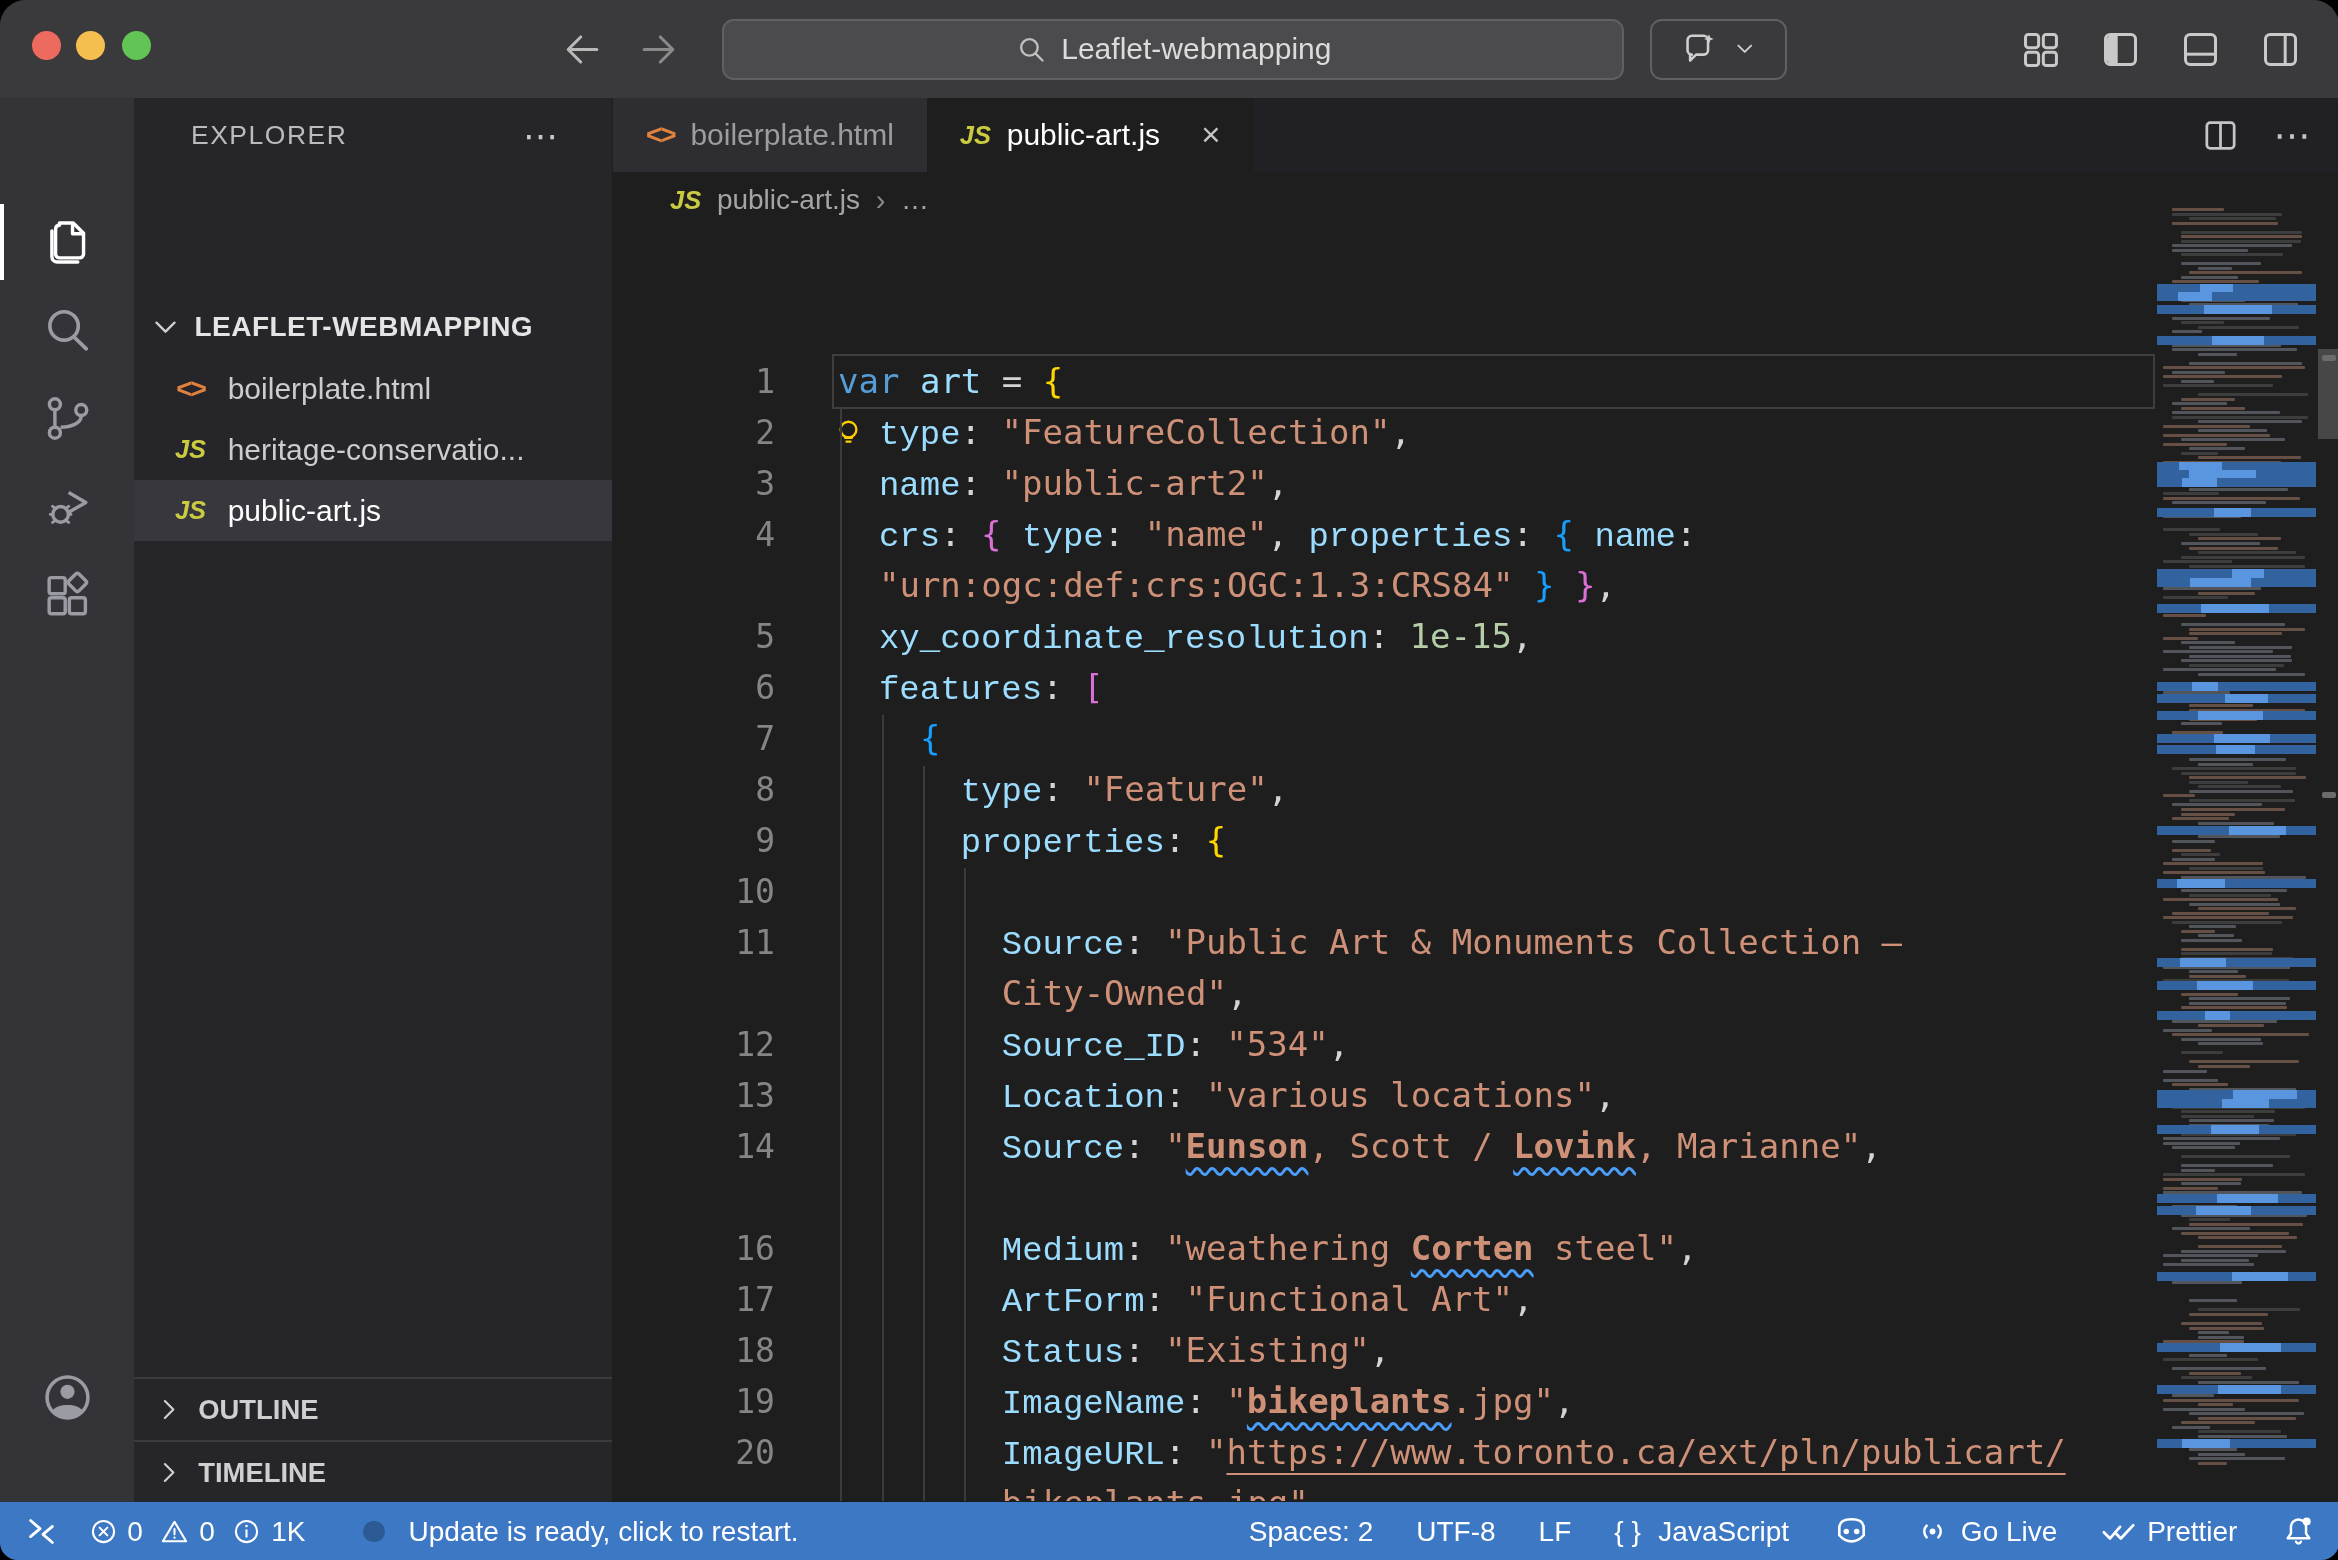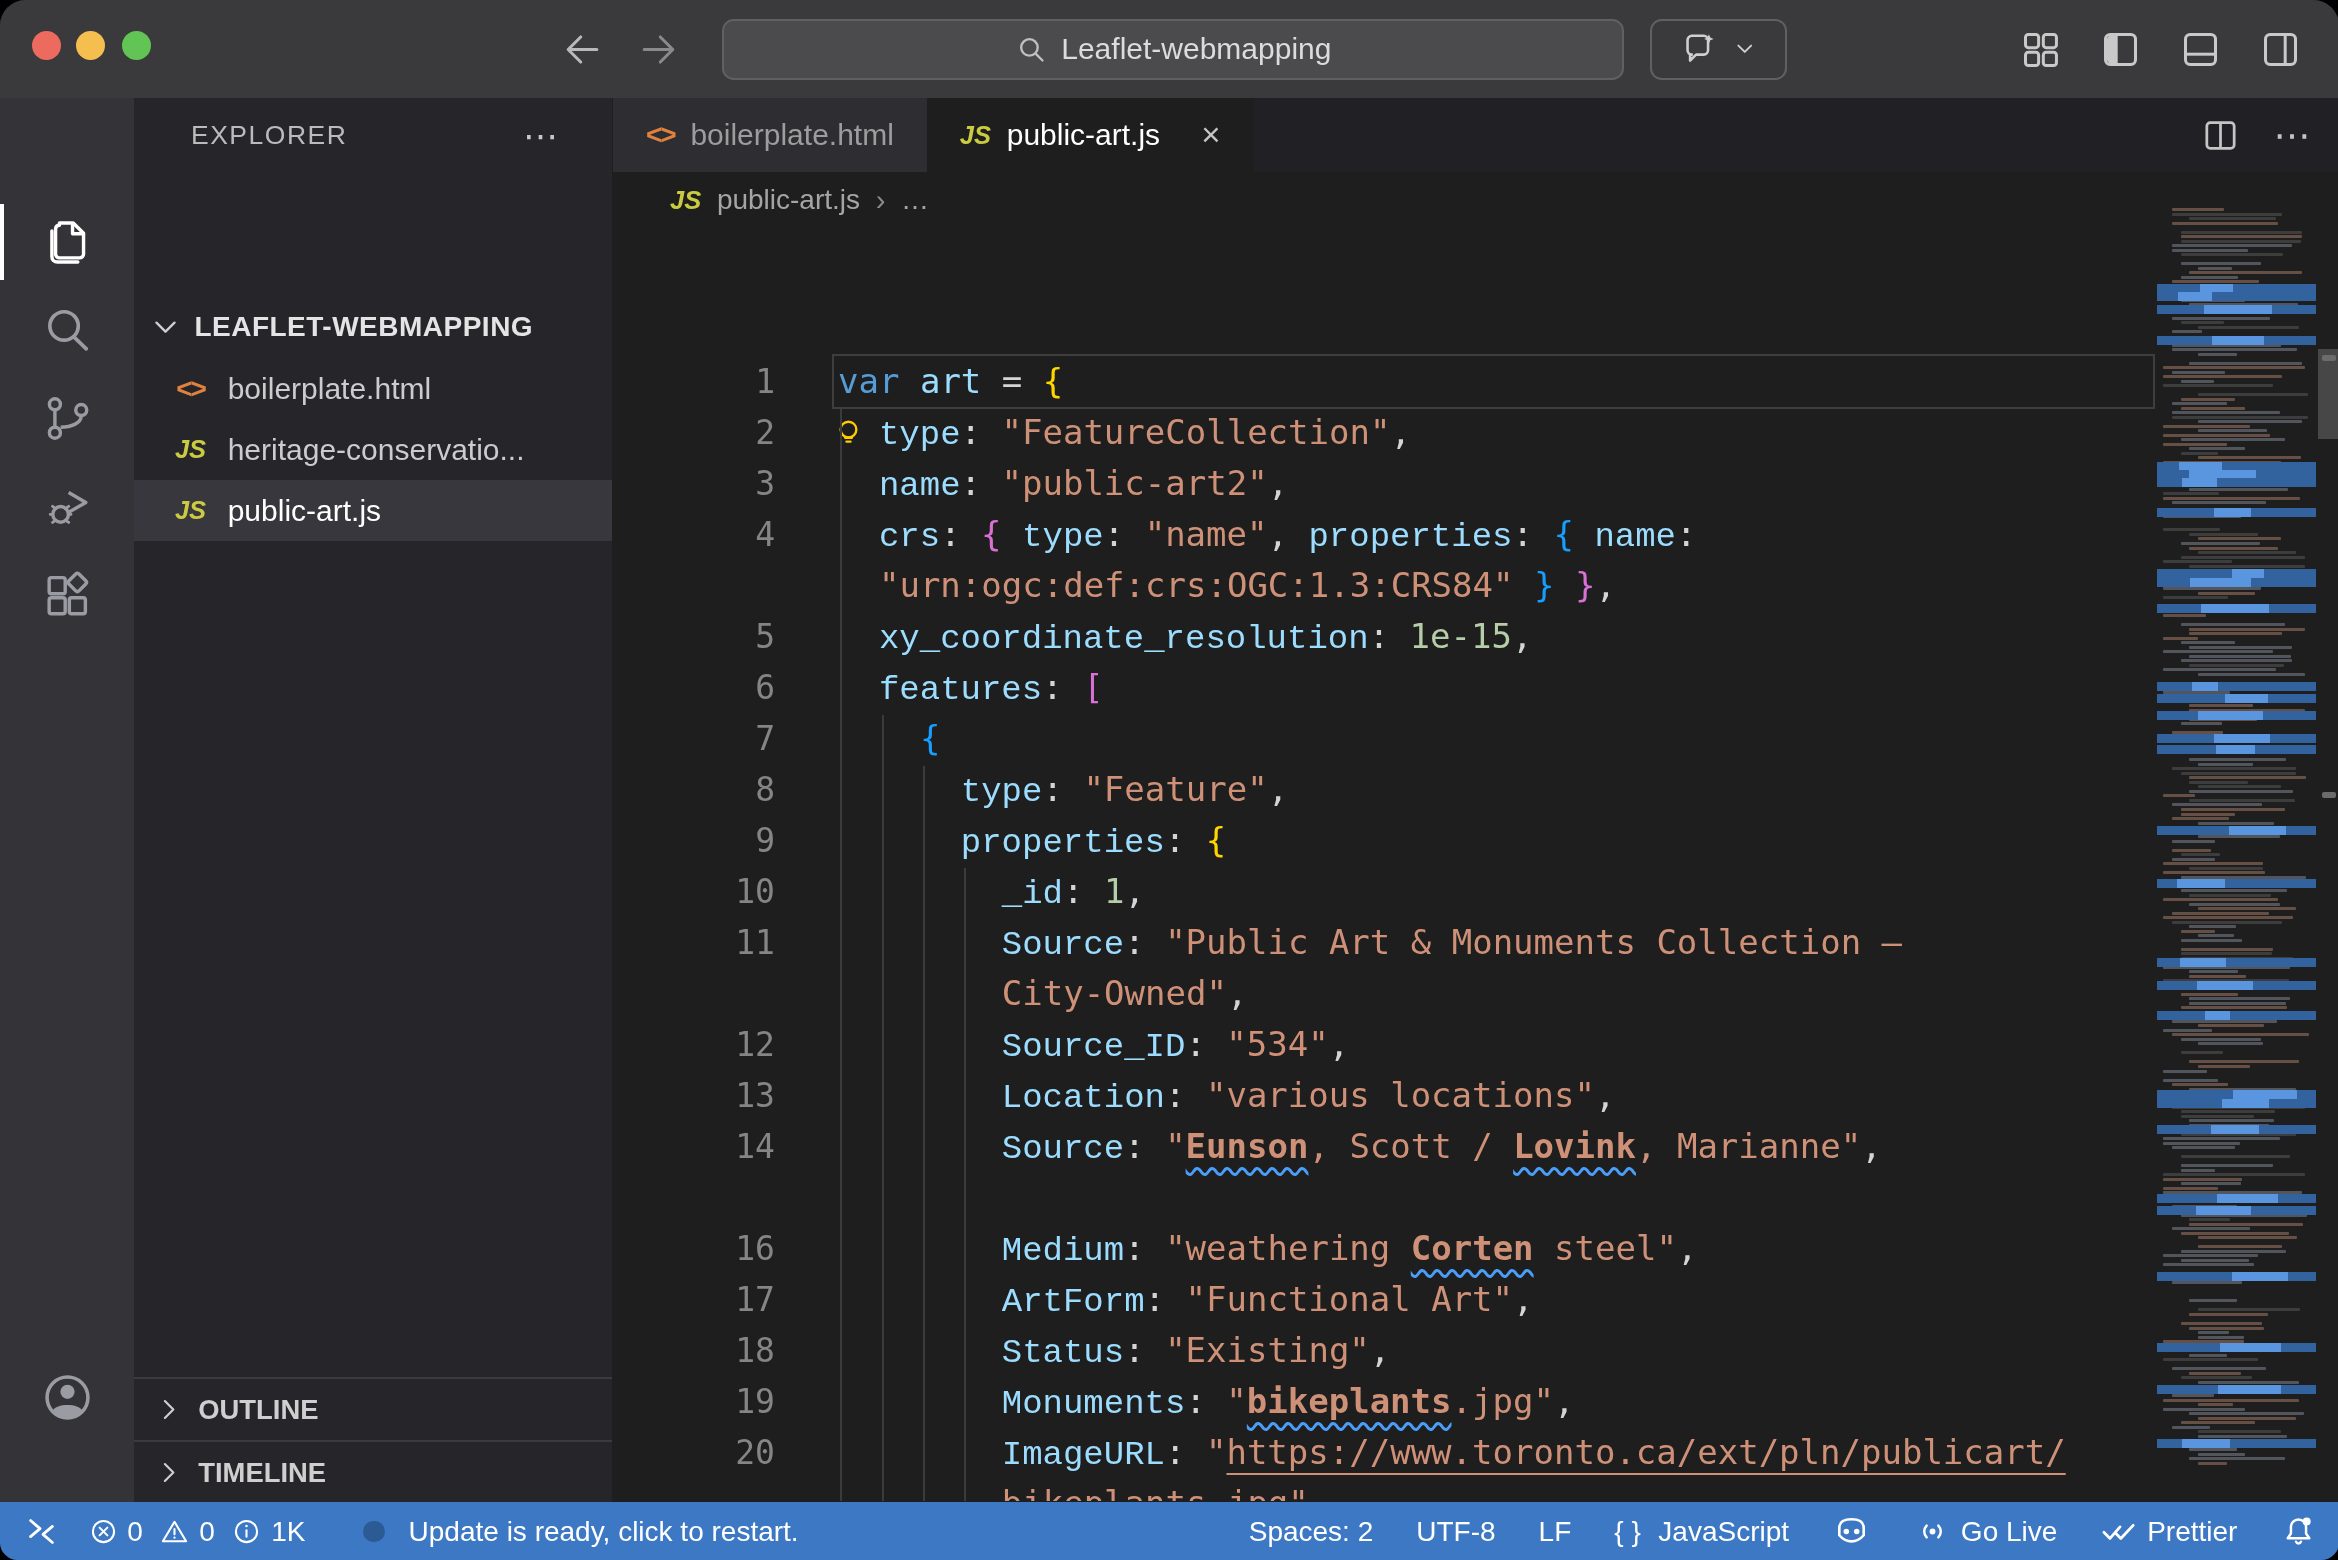--- a/index.html
+++ b/index.html
@@ -303,30 +303,30 @@
         <div class="crow" style="top: 129px;"><span class="gut">1</span><span class="ctext" style="padding-left: calc(0ch);"><span class="k">var</span><span class="o"> </span><span class="v">art</span><span class="o"> = </span><span class="b1">{</span></span></div>
         <div class="crow" style="top: 180px;"><span class="gut">2</span><span class="ctext" style="padding-left: calc(2ch);"><span class="p">type</span><span class="o">: </span><span class="s">"FeatureCollection"</span><span class="o">,</span></span></div>
         <div class="crow" style="top: 231px;"><span class="gut">3</span><span class="ctext" style="padding-left: calc(2ch);"><span class="p">name</span><span class="o">: </span><span class="s">"public-art2"</span><span class="o">,</span></span></div>
         <div class="crow" style="top: 282px;"><span class="gut">4</span><span class="ctext" style="padding-left: calc(2ch);"><span class="p">crs</span><span class="o">: </span><span class="b2">{</span><span class="o"> </span><span class="p">type</span><span class="o">: </span><span class="s">"name"</span><span class="o">, </span><span class="p">properties</span><span class="o">: </span><span class="b3">{</span><span class="o"> </span><span class="p">name</span><span class="o">:</span></span></div>
         <div class="crow" style="top: 333px;"><span class="gut"></span><span class="ctext" style="padding-left: calc(2ch);"><span class="s">"urn:ogc:def:crs:OGC:1.3:CRS84"</span><span class="o"> </span><span class="b3">}</span><span class="o"> </span><span class="b2">}</span><span class="o">,</span></span></div>
         <div class="crow" style="top: 384px;"><span class="gut">5</span><span class="ctext" style="padding-left: calc(2ch);"><span class="p">xy_coordinate_resolution</span><span class="o">: </span><span class="n">1e-15</span><span class="o">,</span></span></div>
         <div class="crow" style="top: 435px;"><span class="gut">6</span><span class="ctext" style="padding-left: calc(2ch);"><span class="p">features</span><span class="o">: </span><span class="b2">[</span></span></div>
         <div class="crow" style="top: 486px;"><span class="gut">7</span><span class="ctext" style="padding-left: calc(4ch);"><span class="b3">{</span></span></div>
         <div class="crow" style="top: 537px;"><span class="gut">8</span><span class="ctext" style="padding-left: calc(6ch);"><span class="p">type</span><span class="o">: </span><span class="s">"Feature"</span><span class="o">,</span></span></div>
         <div class="crow" style="top: 588px;"><span class="gut">9</span><span class="ctext" style="padding-left: calc(6ch);"><span class="p">properties</span><span class="o">: </span><span class="b1">{</span></span></div>
-        <div class="crow" style="top: 639px;"><span class="gut">10</span><span class="ctext" style="padding-left: calc(8ch);"><span class="p">_id</span><span class="o">: </span><span class="n">1</span><span class="o">,</span></span></div>
+        <div class="crow" style="top: 639px;"><span class="gut">10</span></div>
         <div class="crow" style="top: 690px;"><span class="gut">11</span><span class="ctext" style="padding-left: calc(8ch);"><span class="p">Source</span><span class="o">: </span><span class="s">"Public Art &amp; Monuments Collection –</span></span></div>
         <div class="crow" style="top: 741px;"><span class="gut"></span><span class="ctext" style="padding-left: calc(8ch);"><span class="s">City-Owned"</span><span class="o">,</span></span></div>
         <div class="crow" style="top: 792px;"><span class="gut">12</span><span class="ctext" style="padding-left: calc(8ch);"><span class="p">Source_ID</span><span class="o">: </span><span class="s">"534"</span><span class="o">,</span></span></div>
         <div class="crow" style="top: 843px;"><span class="gut">13</span><span class="ctext" style="padding-left: calc(8ch);"><span class="p">Location</span><span class="o">: </span><span class="s">"various locations"</span><span class="o">,</span></span></div>
         <div class="crow" style="top: 894px;"><span class="gut">14</span><span class="ctext" style="padding-left: calc(8ch);"><span class="p">Source</span><span class="o">: </span><span class="s">"</span><span class="sqs">Eunson</span><span class="s">, Scott / </span><span class="sqs">Lovink</span><span class="s">, Marianne"</span><span class="o">,</span></span></div>
         <div class="crow" style="top: 996px;"><span class="gut">16</span><span class="ctext" style="padding-left: calc(8ch);"><span class="p">Medium</span><span class="o">: </span><span class="s">"weathering </span><span class="sqs">Corten</span><span class="s"> steel"</span><span class="o">,</span></span></div>
         <div class="crow" style="top: 1047px;"><span class="gut">17</span><span class="ctext" style="padding-left: calc(8ch);"><span class="p">ArtForm</span><span class="o">: </span><span class="s">"Functional Art"</span><span class="o">,</span></span></div>
         <div class="crow" style="top: 1098px;"><span class="gut">18</span><span class="ctext" style="padding-left: calc(8ch);"><span class="p">Status</span><span class="o">: </span><span class="s">"Existing"</span><span class="o">,</span></span></div>
-        <div class="crow" style="top: 1149px;"><span class="gut">19</span><span class="ctext" style="padding-left: calc(8ch);"><span class="p">Monuments</span><span class="o">: </span><span class="s">"</span><span class="sqs">bikeplants</span><span class="s">.jpg"</span><span class="o">,</span></span></div>
+        <div class="crow" style="top: 1149px;"><span class="gut">19</span><span class="ctext" style="padding-left: calc(8ch);"><span class="p">ImageName</span><span class="o">: </span><span class="s">"</span><span class="sqs">bikeplants</span><span class="s">.jpg"</span><span class="o">,</span></span></div>
         <div class="crow" style="top: 1200px;"><span class="gut">20</span><span class="ctext" style="padding-left: calc(8ch);"><span class="p">ImageURL</span><span class="o">: </span><span class="s">"</span><span class="lnk">https://www.toronto.ca/ext/pln/publicart/</span></span></div>
         <div class="crow" style="top: 1251px;"><span class="gut"></span><span class="ctext" style="padding-left: calc(8ch);"><span class="lnk">bikeplants.jpg</span><span class="s">"</span><span class="o">,</span></span></div>
       </div>
 
     <div id="minimap">
         <div class="mline" style="left: 14.7px; top: 12.3px; width: 52px; background: rgba(190, 140, 115, 0.45);"></div>
         <div class="mline" style="left: 14.7px; top: 17px; width: 110px; background: rgba(120, 120, 120, 0.35);"></div>
         <div class="mline" style="left: 32px; top: 21.4px; width: 87px; background: rgba(120, 120, 120, 0.35);"></div>
         <div class="mline" style="left: 14.7px; top: 26px; width: 106px; background: rgba(190, 140, 115, 0.45);"></div>
         <div class="mline" style="left: 23.5px; top: 35px; width: 121px; background: rgba(120, 120, 120, 0.35);"></div>

